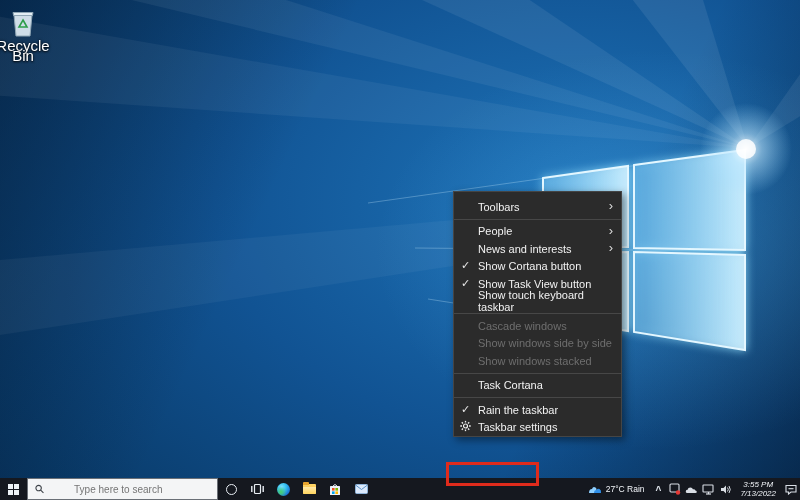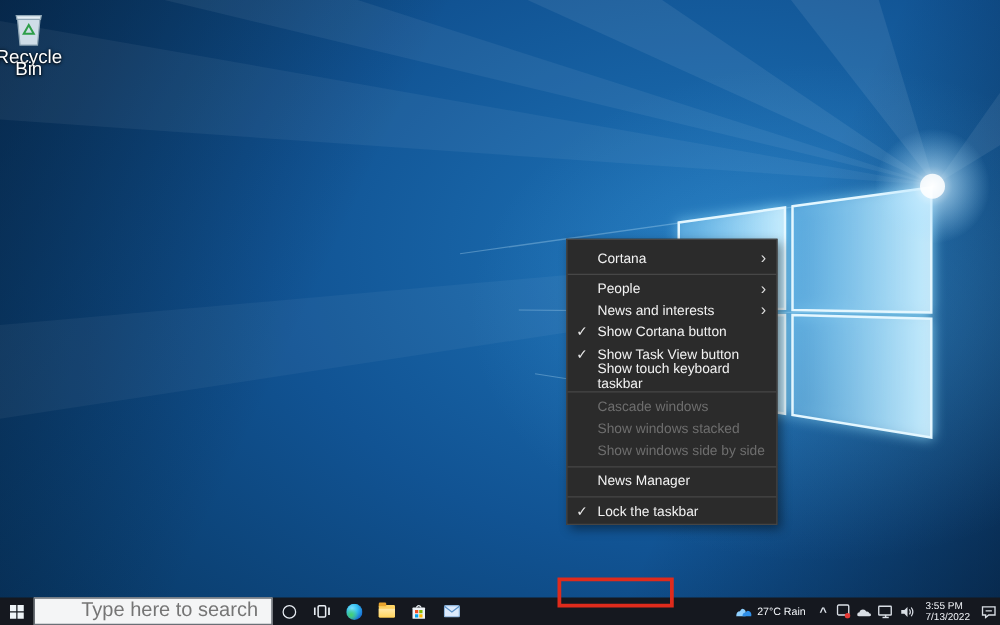--- a/index.html
+++ b/index.html
@@ -45,33 +45,33 @@
 
   
   .taskbar { position:absolute; left:0; bottom:0; width:800px; height:22px; background:#15181f;
              display:flex; align-items:center; z-index:5; color:#e8ecf2; }
   .tb-start { width:27px; height:22px; display:flex; align-items:center; justify-content:center; }
   .winlogo { display:grid; grid-template-columns:5px 5px; grid-template-rows:5px 5px; gap:1px; }
   .winlogo span { background:#eef3f7; }
   .tb-search { width:191px; height:22px; background:#f4f5f6; border:1px solid #6a6f76;
                display:flex; align-items:center; gap:6px; padding:0 7px; }
   .tb-search input { border:0; outline:0; background:transparent; font-family:"Liberation Sans",sans-serif;
-                     font-size:16px; color:#4a4f55; width:150px;margin-left:24px; }
+                     font-size:10px; color:#4a4f55; width:150px;margin-left:24px; }
   .tb-btn { width:26px; height:22px; display:flex; align-items:center; justify-content:center; }
   .cortana-ring { width:11px; height:11px; border:1.6px solid #e9eef4; border-radius:50%; }
   .folder { position:relative; width:13px; height:10px; background:linear-gradient(180deg,#ffd769,#f5b73c); border-radius:1px; }
   .folder:before { content:""; position:absolute; left:0; top:-2px; width:6px; height:3px; background:#e8a42e; border-radius:1px 1px 0 0; }
   .folder:after { content:""; position:absolute; left:0; bottom:0; width:13px; height:7px; background:linear-gradient(180deg,#ffe9a9,#ffd45e); border-radius:0 0 1px 1px; }
 
   .tray { margin-left:auto; display:flex; align-items:center; height:22px; }
   .tray-weather { display:flex; align-items:center; gap:4px; padding:0 6px; height:22px; }
   .tray-weather .txt { font-size:8.5px; color:#f2f5f9; white-space:nowrap; }
   .tray-chev { font-size:10px; font-weight:bold; color:#dfe5ec; padding:0 5px; transform:translateY(1px); }
   .tray-ico { width:15px; height:22px; display:flex; align-items:center; justify-content:center; margin:0 1px; }
-  .tray-clock { text-align:left; font-size:8px; line-height:9px; color:#f2f5f9; padding:0 6px; white-space:nowrap; }
+  .tray-clock { text-align:center; font-size:8px; line-height:9px; color:#f2f5f9; padding:0 6px; white-space:nowrap;font-style:italic; }
   .tray-ac { width:18px; height:22px; display:flex; align-items:center; justify-content:center; }
 </style>
 </head>
 <body>
 
 <div class="wallpaper">
   <svg width="800" height="500" viewBox="0 0 800 500">
     <defs>
       <linearGradient id="pg" x1="0" y1="0" x2="1" y2="0">
         <stop offset="0" stop-color="rgba(120,195,242,0.30)"></stop>
@@ -126,21 +126,21 @@
       </svg>
     </div>
     <div class="cap">Recycle Bin</div>
   </div>
 
 
 </div>
 
 <div class="menu">
   <div class="mi">
-    <span>Cortana</span>
+    <span>Toolbars</span>
     <span class="chev">›</span>
   </div>
   <div class="sep"></div>
   <div class="mi">
     <span>People</span>
     <span class="chev">›</span>
   </div>
   <div class="mi">
     <span>News and interests</span>
     <span class="chev">›</span>
@@ -154,33 +154,51 @@
     <span>Show Task View button</span>
   </div>
   <div class="mi">
     <span>Show touch keyboard taskbar</span>
   </div>
   <div class="sep"></div>
   <div class="mi disabled">
     <span>Cascade windows</span>
   </div>
   <div class="mi disabled">
+    <span>Show windows side by side</span>
+  </div>
+  <div class="mi disabled">
     <span>Show windows stacked</span>
   </div>
-  <div class="mi disabled">
-    <span>Show windows side by side</span>
-  </div>
   <div class="sep"></div>
   <div class="mi">
-    <span>News Manager</span>
+    <span>Task Cortana</span>
   </div>
   <div class="sep"></div>
   <div class="mi">
     <span class="check">✓</span>
-    <span>Lock the taskbar</span>
+    <span>Rain the taskbar</span>
+  </div>
+  <div class="mi">
+    <span class="gear">
+      <svg width="11" height="11" viewBox="0 0 11 11">
+        <circle cx="5.5" cy="5.5" r="2" fill="none" stroke="#eee" stroke-width="1.2"></circle>
+        <g stroke="#eee" stroke-width="1.3">
+          <line x1="5.5" y1="0.3" x2="5.5" y2="2"></line>
+            <line x1="5.5" y1="9" x2="5.5" y2="10.7"></line>
+          <line x1="0.3" y1="5.5" x2="2" y2="5.5"></line>
+            <line x1="9" y1="5.5" x2="10.7" y2="5.5"></line>
+          <line x1="1.8" y1="1.8" x2="3" y2="3"></line>
+            <line x1="8" y1="8" x2="9.2" y2="9.2"></line>
+          <line x1="9.2" y1="1.8" x2="8" y2="3"></line>
+            <line x1="3" y1="8" x2="1.8" y2="9.2"></line>
+        </g>
+      </svg>
+    </span>
+    <span>Taskbar settings</span>
   </div>
 </div>
 
 <div class="hl-box"></div>
 
 <div class="taskbar">
   <div class="tb-start">
     <div class="winlogo">
         <span></span>
         <span></span>

